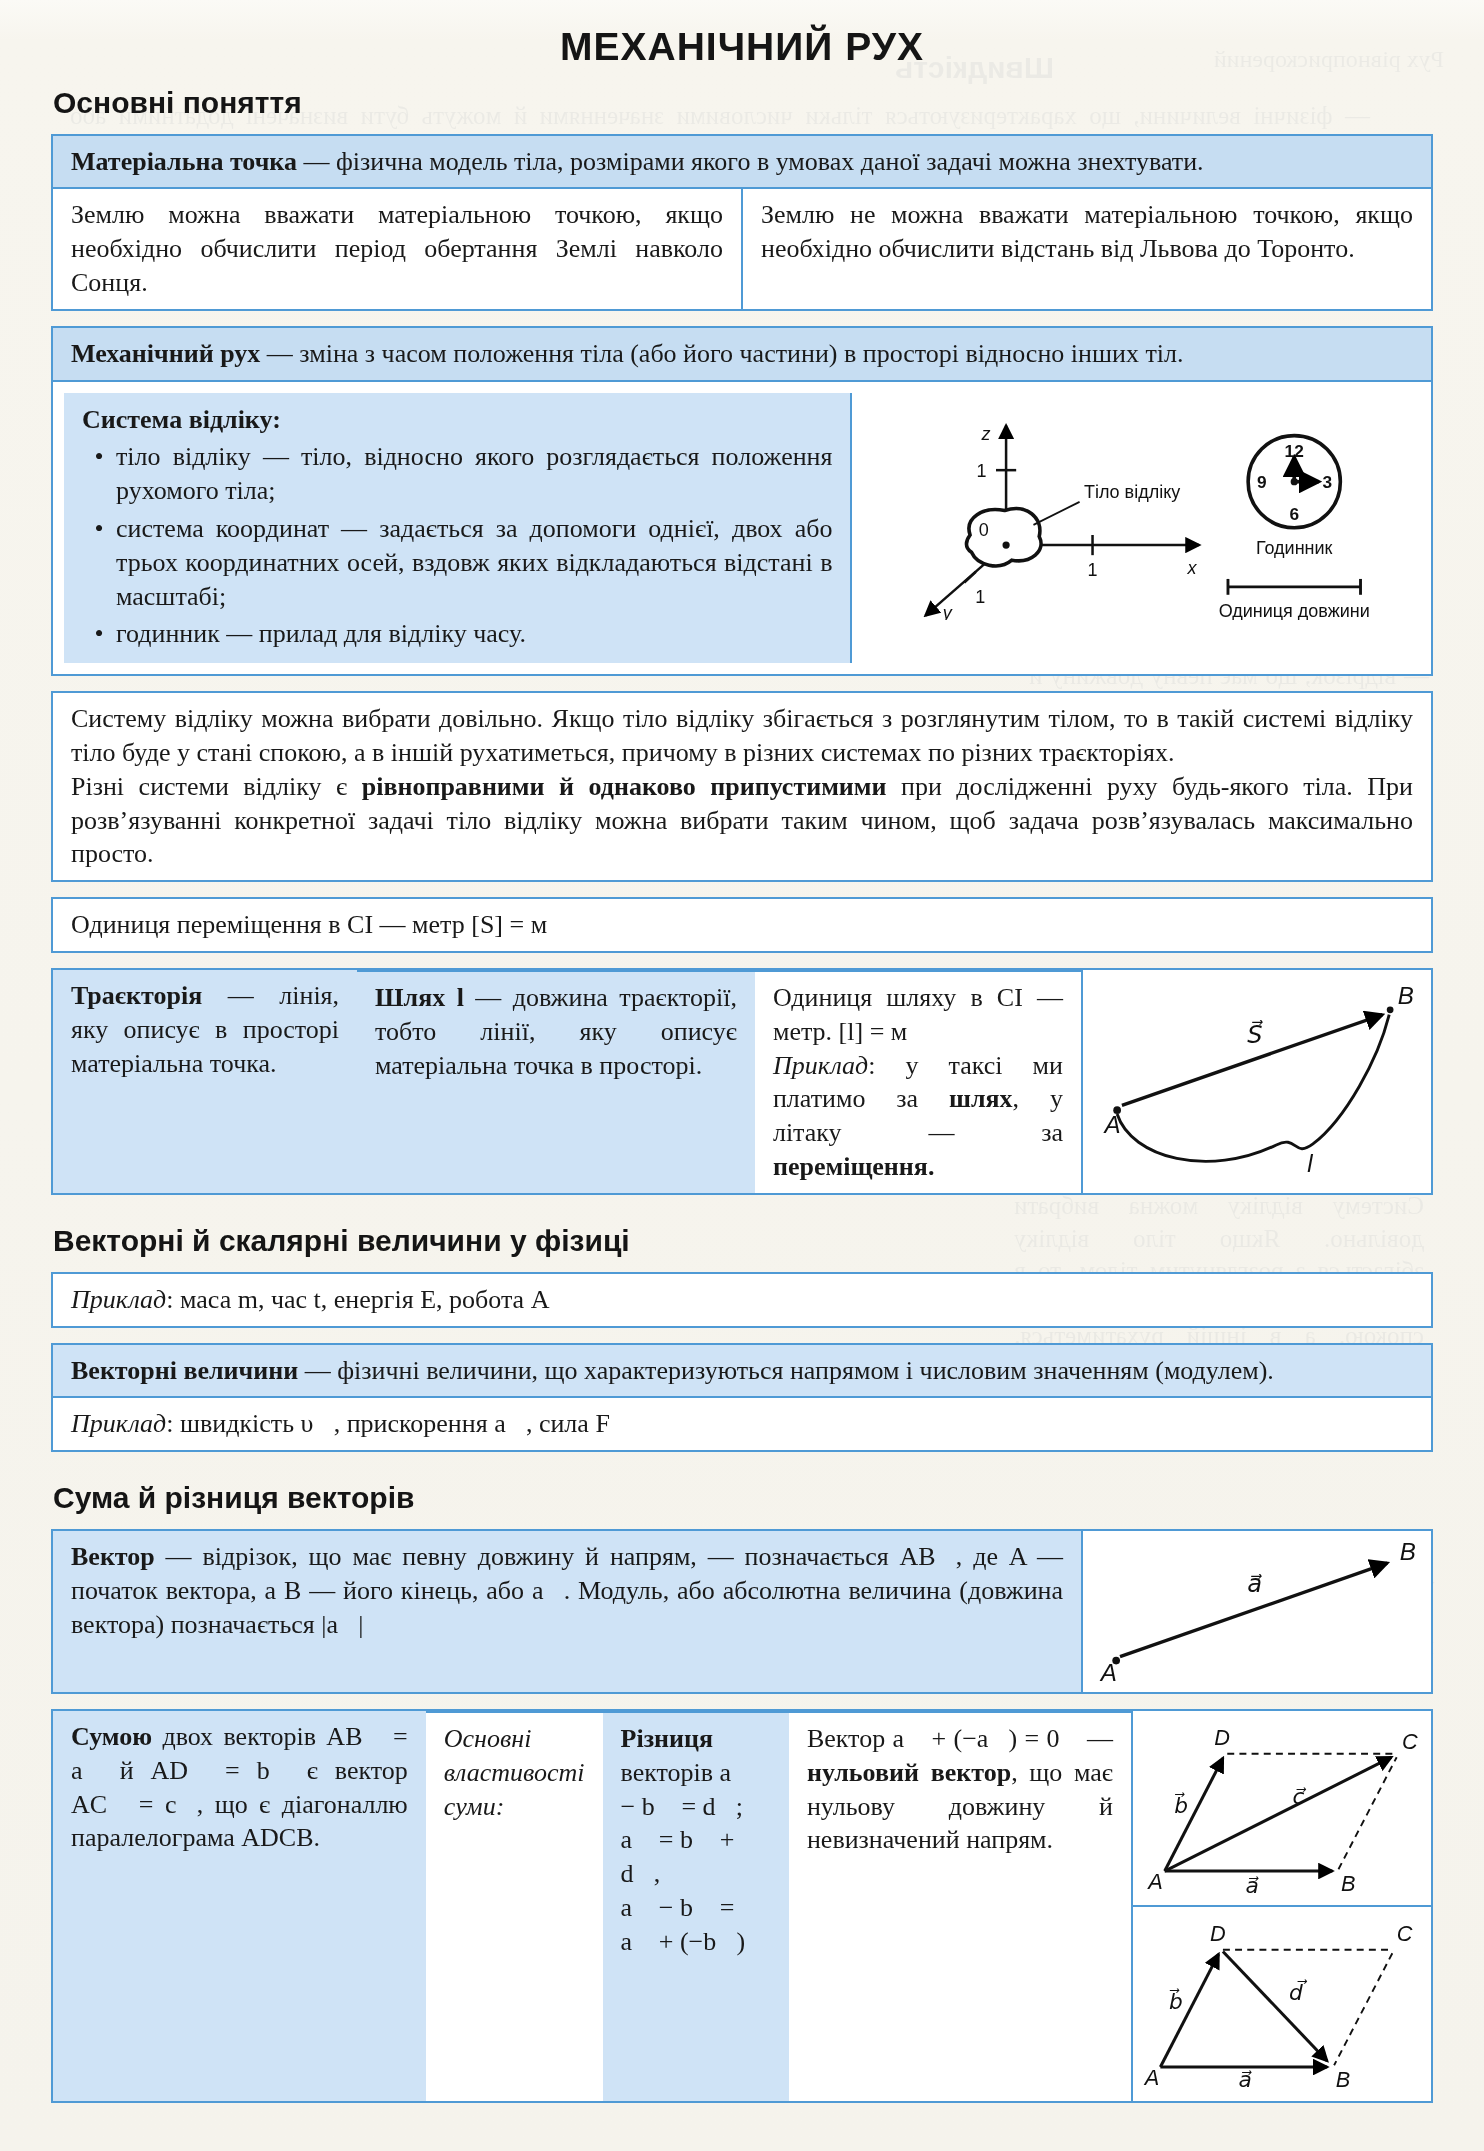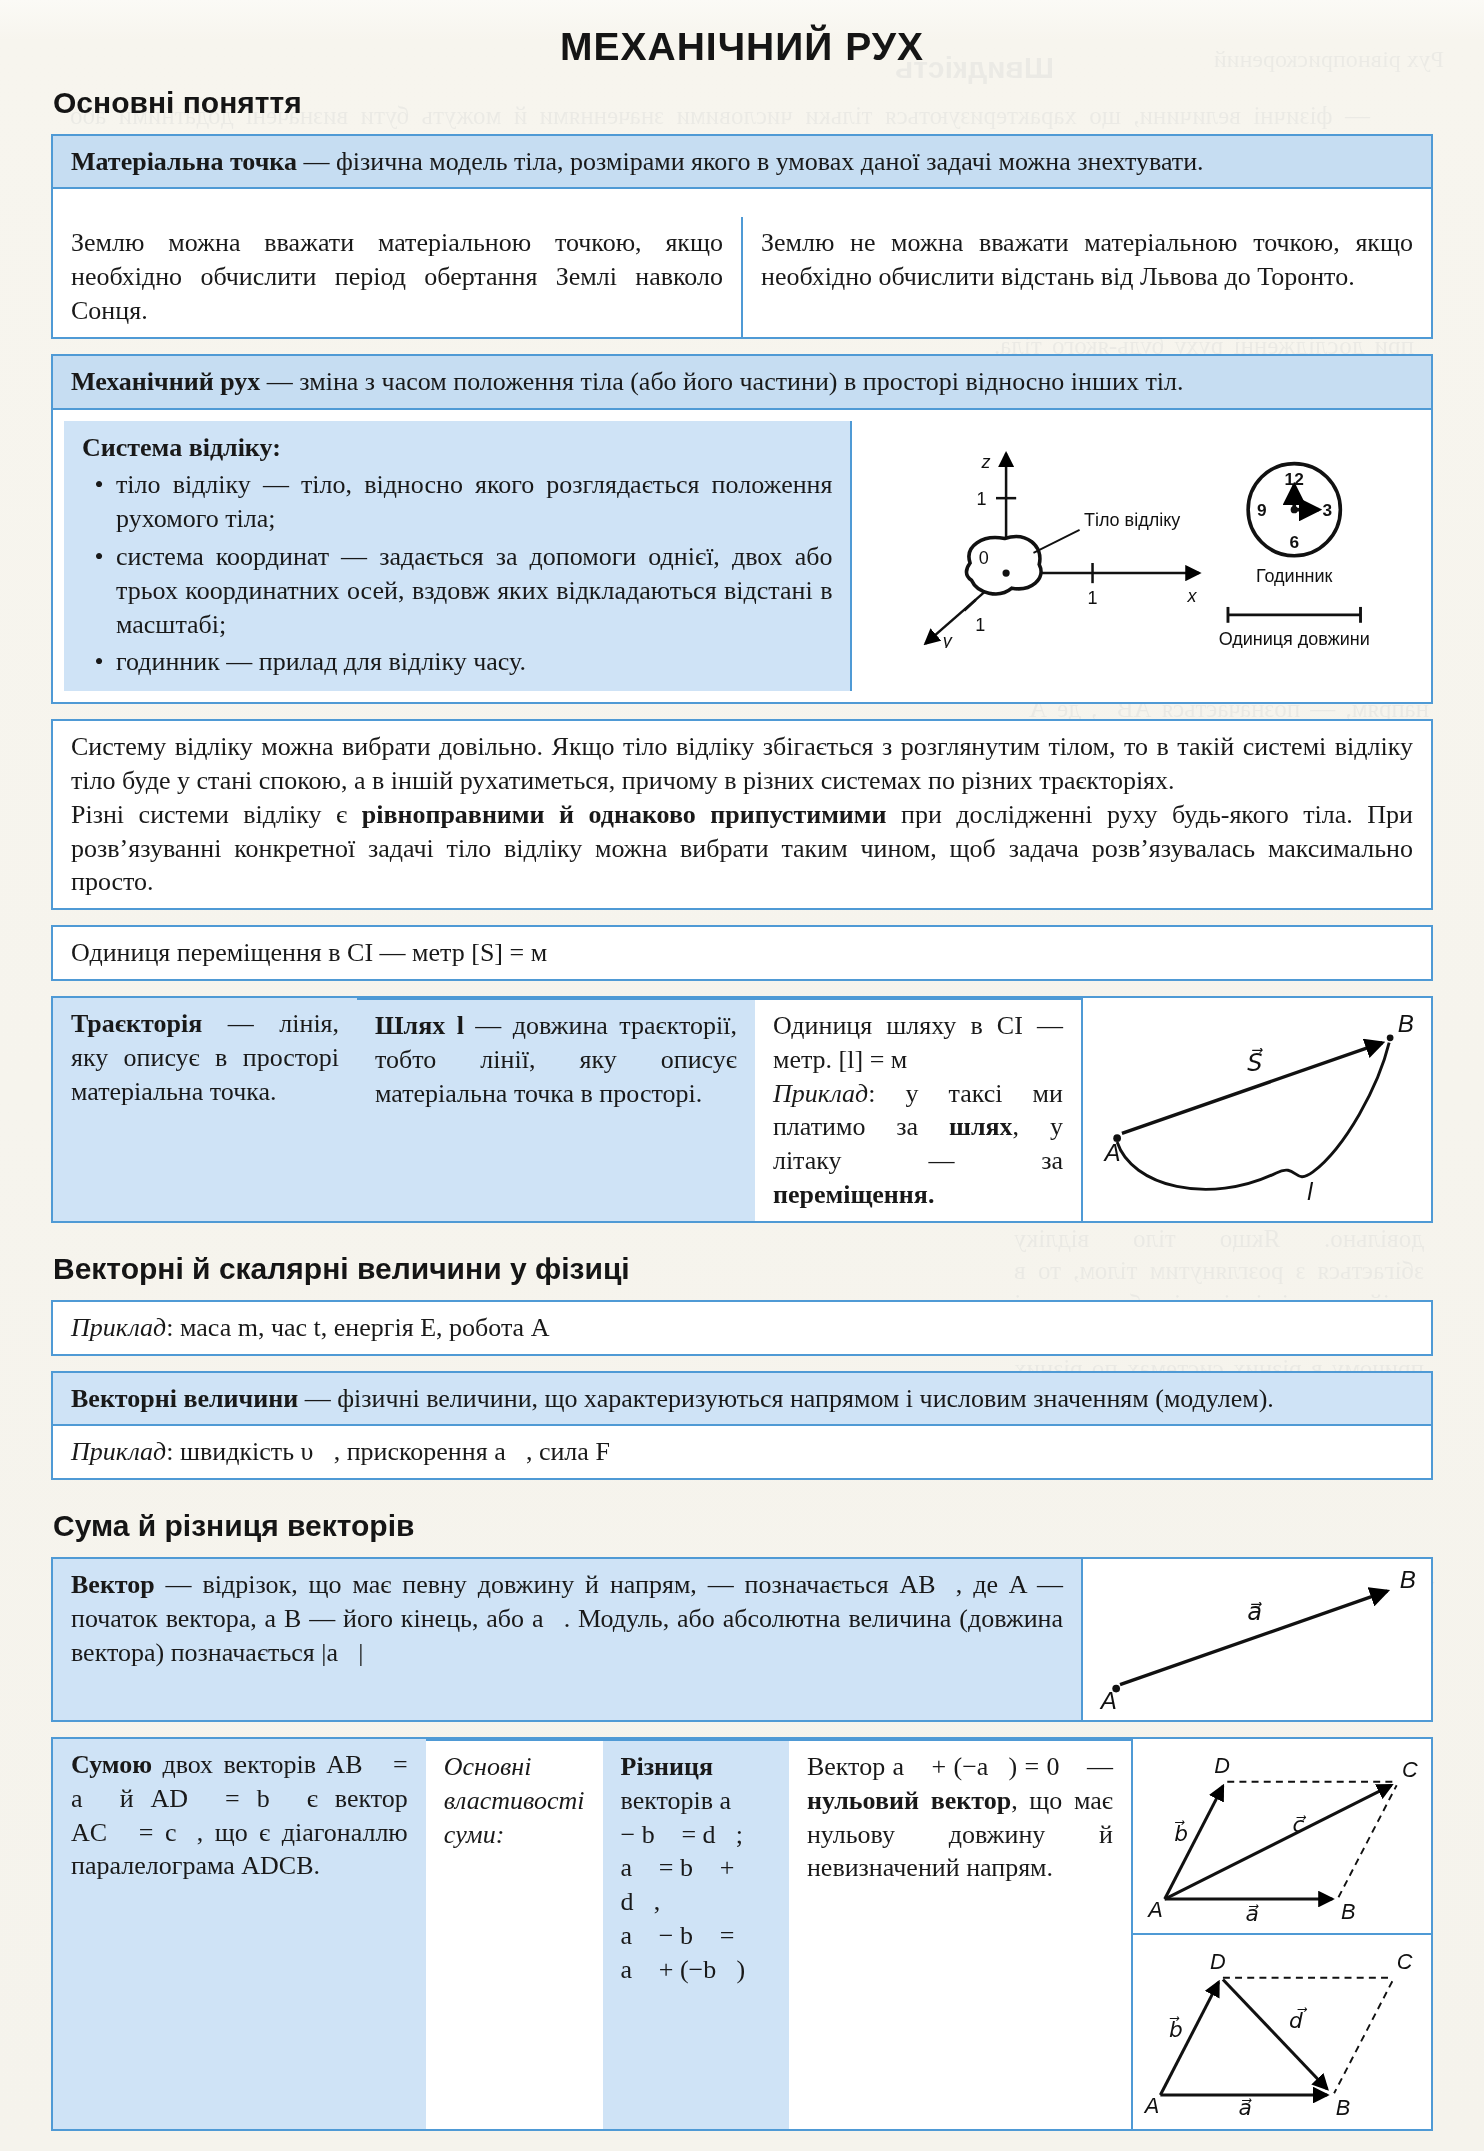--- a/index.html
+++ b/index.html
@@ -30,21 +30,21 @@
     font-family:"Liberation Sans","DejaVu Sans",sans-serif;
     font-weight:bold;font-size:30px;margin:4px 0 12px 2px;color:#151515;
   }
   .sec-head.mt{margin-top:26px;}
   .tbl{border:2px solid var(--blue);background:#fff;margin-bottom:15px;}
   .row{padding:9px 18px;text-align:justify;}
   .row + .row{border-top:2px solid var(--blue);}
   .blue{background:var(--fill);}
   .blue.hdr{background:var(--fill2);}
   .split{display:flex;padding:0;}
-  .split > .cell{flex:1;padding:9px 18px;text-align:justify;margin-top:28px;}
+  .split > .cell{flex:1;padding:9px 18px;text-align:justify;}
   .split > .cell + .cell{border-left:2px solid var(--blue);}
   b{font-weight:bold;}
   i{font-style:italic;}
   .nojust{text-align:left;}
   
   .frame-split{display:flex;padding:0;}
   .frame-text{width:58%;padding:10px 18px 12px 18px;background:var(--fill);}
   .frame-diag{width:42%;background:#fff;border-left:2px solid var(--blue);padding:8px 10px;display:flex;align-items:flex-start;}
   .bullet{display:flex;margin-top:4px;}
   .bullet .dot{width:34px;text-align:center;flex:0 0 34px;}

